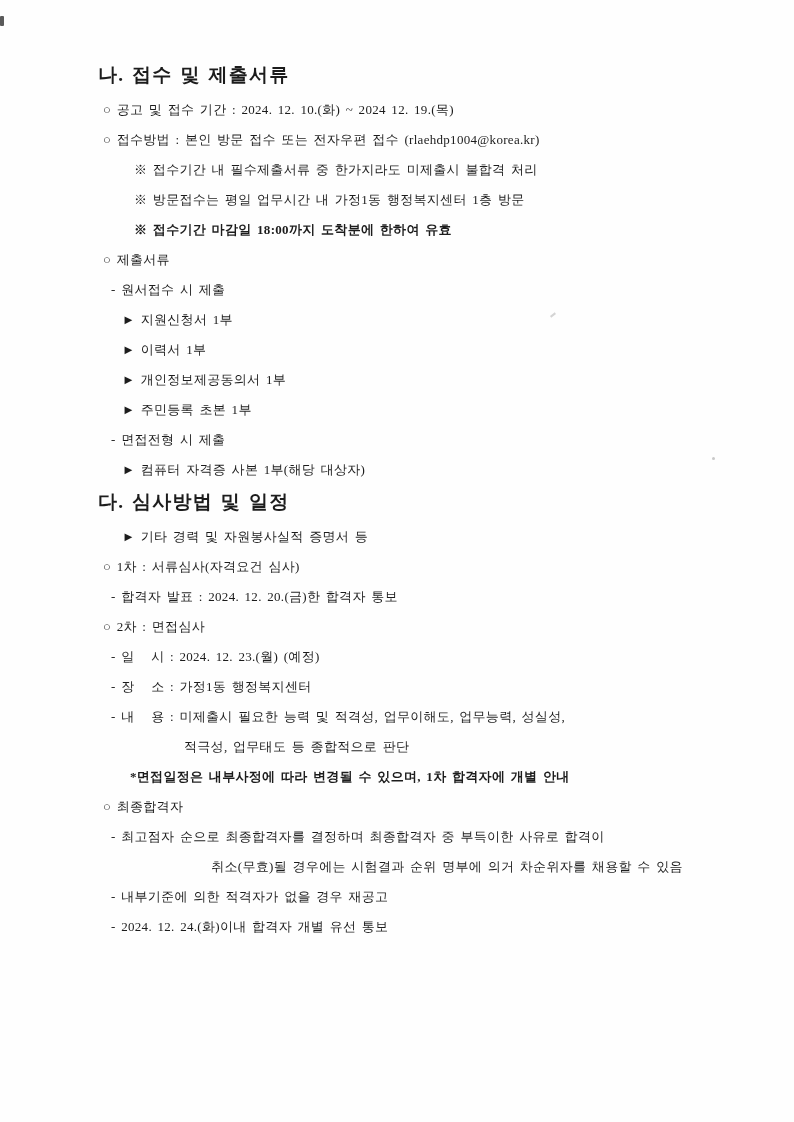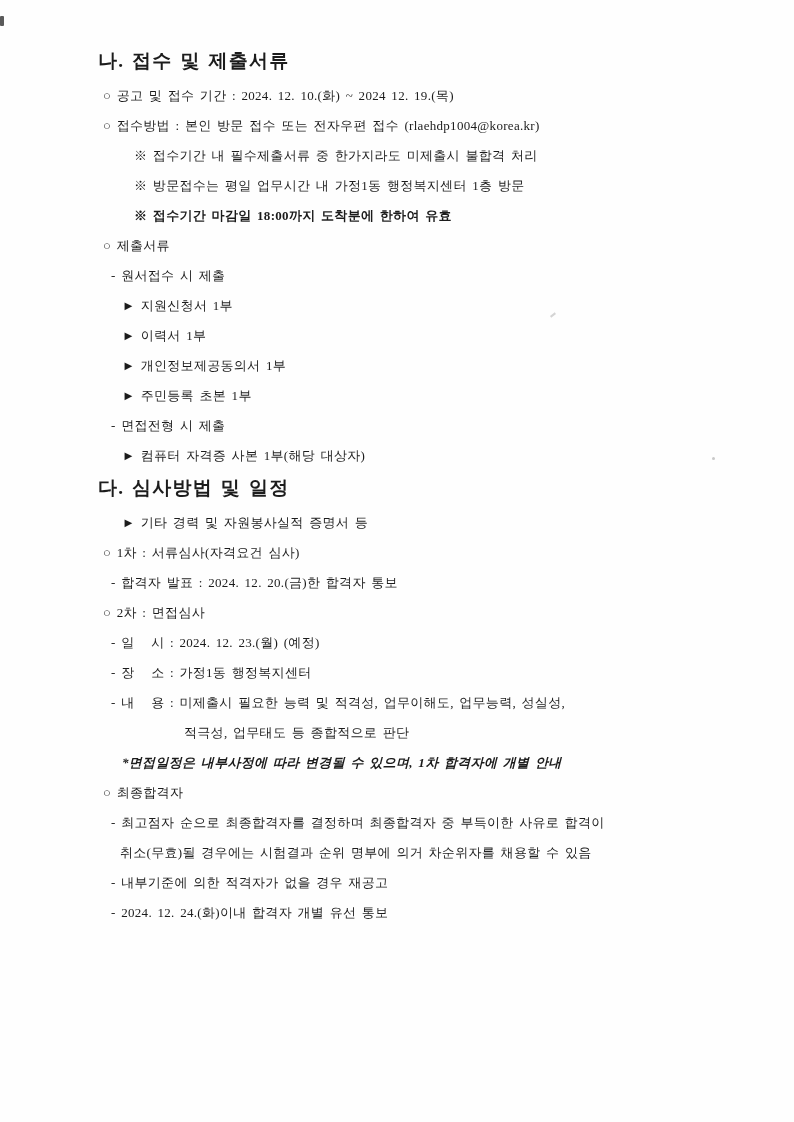--- a/index.html
+++ b/index.html
@@ -16,21 +16,21 @@
   .page {
     position: absolute;
     inset: 0;
     background: #fefefe;
     font-family: "Liberation Serif", "DejaVu Serif", serif;
     color: #1c1c1c;
   }
   .content {
     position: absolute;
     left: 98px;
-    top: 44px;
+    top: 58px;
     right: 20px;
   }
   .ln {
     font-size: 13px;
     line-height: 30px;
     white-space: pre;
     letter-spacing: 0.3px;
     word-spacing: 2px;
   }
   .heading {
@@ -39,23 +39,23 @@
     line-height: 34px;
     letter-spacing: 1.2px;
     margin-bottom: 3px;
   }
   .bold { font-weight: 700; }
   
   .ind-a { margin-left: 5px; }   
   .ind-b { margin-left: 36px; }  
   .ind-c { margin-left: 13px; }  
   .ind-d { margin-left: 24px; }  
-  .ind-e { margin-left: 24px; font-style: italic; }  
+  .ind-e { margin-left: 32px; }  
   .ind-f { margin-left: 86px; }  
-  .ind-g { margin-left: 22px; }  
+  .ind-g { margin-left: 22px; text-align: center; }  
   
   .artifact { position: absolute; }
   .a1 { left: 0; top: 16px; width: 4px; height: 10px; background: #5a5a5a; border-radius: 1px; }
   .a2 { left: 550px; top: 314px; width: 6px; height: 2px; background: #d4d4d4; transform: rotate(-38deg); }
   .a3 { left: 712px; top: 457px; width: 3px; height: 3px; background: #c9c9c9; border-radius: 50%; }
 </style>
 </head>
 <body>
 
 <div class="page">

